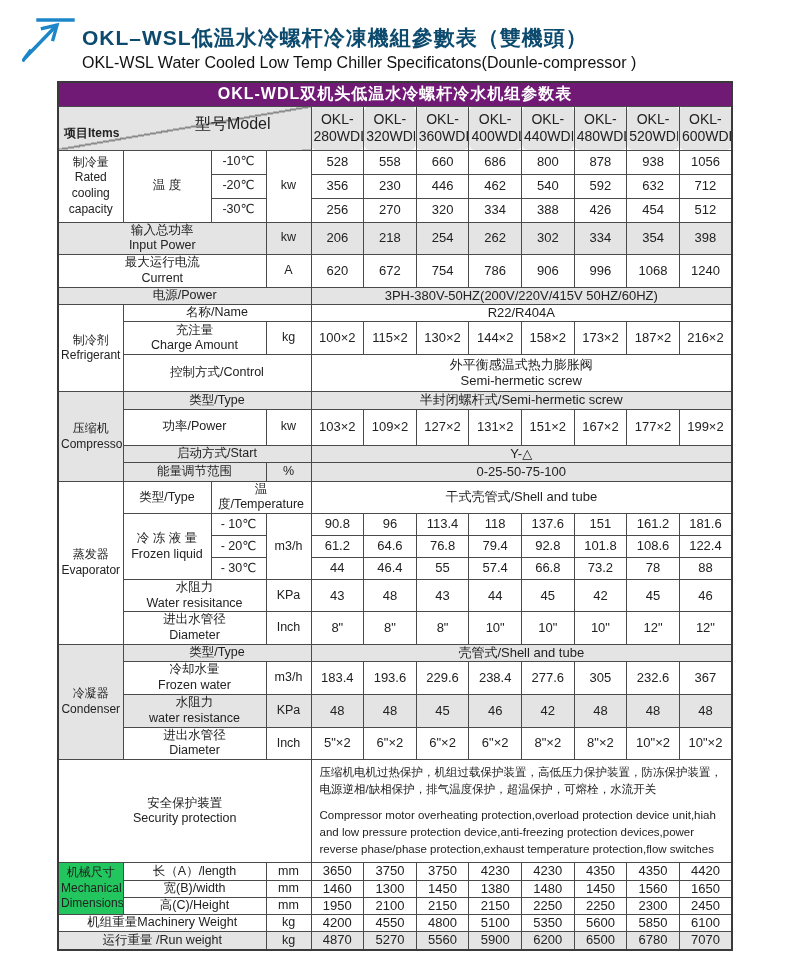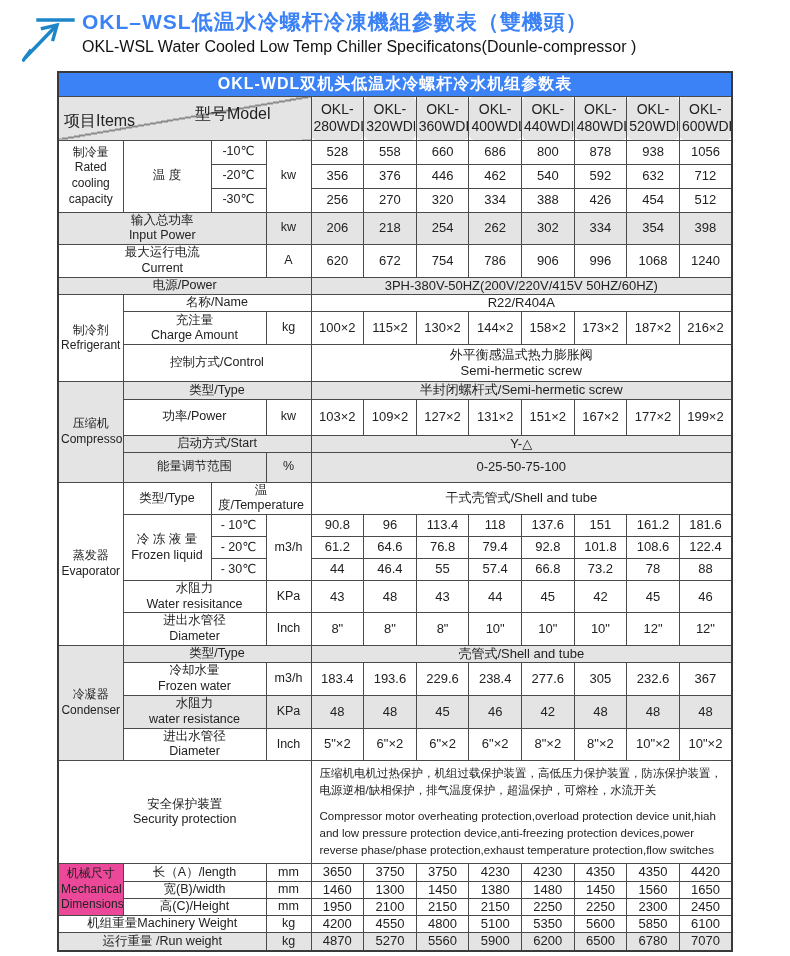--- a/index.html
+++ b/index.html
@@ -8,43 +8,43 @@
     width:790px; height:956px;
     font-family:"Liberation Sans","DejaVu Sans",sans-serif;
     color:#1c1c1c;
   }
   .page { position:relative; width:790px; height:956px; overflow:hidden; }
 
   
   .hdr { display:flex; align-items:flex-start; padding:8px 0 0 22px; }
   .logo { width:54px; height:48px; margin-top:6px; flex:0 0 auto; }
   .titles { margin-left:6px; }
-  .title-zh { font-size:21px; font-weight:bold; letter-spacing:1px; color:#3b82f6; }
+  .title-zh { font-size:21px; font-weight:bold; letter-spacing:1px; color:#0c4a6e;margin-top:16px; }
   .title-en { font-size:16px; font-weight:normal; margin-top:2px; color:#111; }
 
   
   table { border-collapse:collapse; table-layout:fixed; width:676px; margin:9px 0 0 57px; border:2px solid #3a3a3a; }
   td { border:1px solid #4a4a4a; text-align:center; vertical-align:middle; font-size:12.5px; line-height:1.25; padding:0 2px; overflow:hidden; color:#222; }
-  .caption-row td { background:#3b82f6; color:#fff; font-size:16px; font-weight:bold; letter-spacing:1px; height:24px; }
+  .caption-row td { background:#701a75; color:#fff; font-size:16px; font-weight:bold; letter-spacing:1px; height:24px; }
   tr.shade td { background-color:#e4e4e4; }
-  .gy { background-color:#ec4899; }
+  .gy { background-color:#22c55e; }
   .pre { white-space:pre-line; }
   .grp { font-size:12px; line-height:1.3; }
   .val { font-size:13px; }
   .model { font-size:14px; line-height:1.2;border-radius:6px; }
 
   .corner { position:relative; background-image:linear-gradient(to bottom right, transparent calc(50% - 1px), #8a8a8a calc(50% - 1px), #8a8a8a calc(50% + 1px), transparent calc(50% + 1px)); }
-  .corner-items { position:absolute; left:5px; bottom:9px; font-size:16px; }
+  .corner-items { position:absolute; left:5px; bottom:9px; font-size:12px;font-weight:bold; }
   .corner-model { position:absolute; right:40px; top:7px; font-size:16px; }
 
   .sec { text-align:left; font-size:11.5px; line-height:1.5; padding:4px 8px; }
   .sec-en { margin-top:8px; }
 
   
-  tr.h16 td{height:16px} tr.h17 td{height:17px} tr.h19 td{height:30px}
+  tr.h16 td{height:16px} tr.h17 td{height:17px} tr.h19 td{height:19px}
   tr.h20 td{height:36px} tr.h22 td{height:22px} tr.h24 td{height:24px}
   tr.h26 td{height:26px} tr.h28 td{height:28px} tr.h32 td{height:32px}
   tr.h33 td{height:33px} tr.h37 td{height:37px} tr.h44 td{height:44px}
   tr.h90 td{height:90px}
 
   
   .notes { margin:10px 0 0 110px; font-size:12px; line-height:1.7; color:#222; }
   .note-prefix { margin-right:10px; }
   .indent { padding-left:36px; }
 </style>
@@ -124,21 +124,21 @@
           <td class="val">660</td>
           <td class="val">686</td>
           <td class="val">800</td>
           <td class="val">878</td>
           <td class="val">938</td>
           <td class="val">1056</td>
     </tr>
     <tr class="h24">
       <td>-20℃</td>
       <td class="val">356</td>
-          <td class="val">376</td>
+          <td class="val">230</td>
           <td class="val">446</td>
           <td class="val">462</td>
           <td class="val">540</td>
           <td class="val">592</td>
           <td class="val">632</td>
           <td class="val">712</td>
     </tr>
     <tr class="h24">
       <td>-30℃</td>
       <td class="val">256</td>

